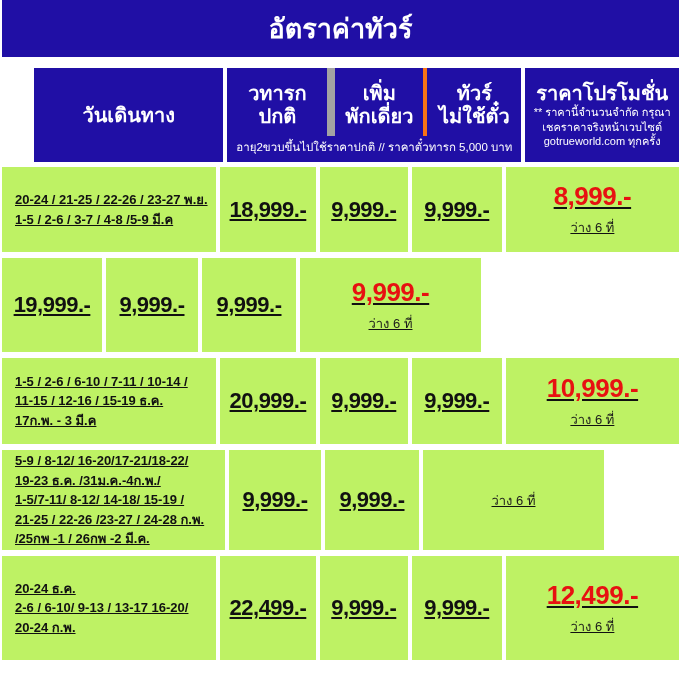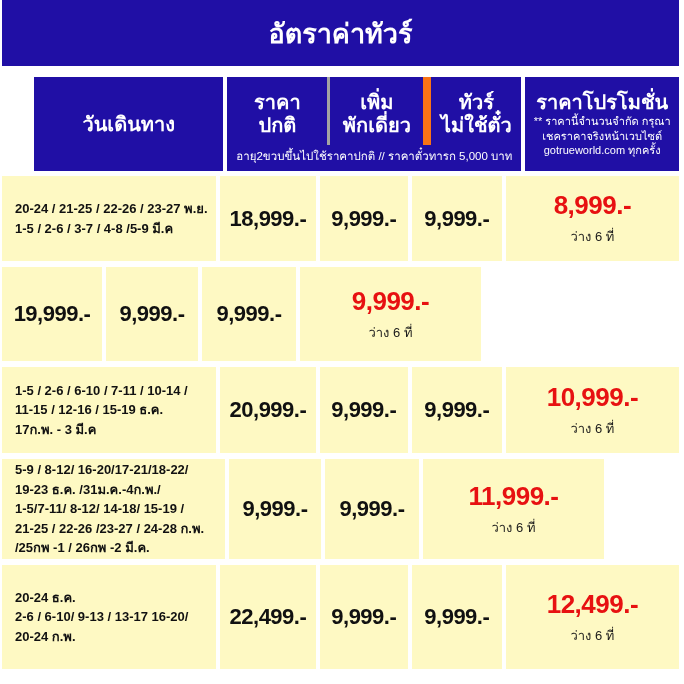--- a/index.html
+++ b/index.html
@@ -1,56 +1,56 @@
 <!DOCTYPE html>
 <html><head>
 <meta charset="utf-8">
 <style>
   * { margin: 0; padding: 0; box-sizing: border-box; }
   html, body { width: 684px; height: 684px; background: #ffffff; }
   body { font-family: "Liberation Sans", "DejaVu Sans", sans-serif; color: #111; }
   .page { width: 684px; height: 684px; padding: 0 5px 0 2px; overflow: hidden; }
 
   .title-bar {
-    height: 66px; background: #200FA5; color: #fff;
+    height: 57px; background: #200FA5; color: #fff;
     display: flex; align-items: center; justify-content: center;
     font-size: 27px; font-weight: bold;
   }
   .gap-title { height: 11px; }
 
   .header-row { display: flex; gap: 4px; height: 94px; }
   .hc { background: #200FA5; color: #fff; }
   .hc-dates {
     width: 200px; display: flex; align-items: center; justify-content: center;
     font-size: 20px; font-weight: bold; margin-left: 32px;
   }
   .hc-mid { width: 294px; display: flex; flex-direction: column; }
   .hc-mid-cols { flex: 1; display: flex; }
   .hc-col {
     display: flex; align-items: center; justify-content: center; text-align: center;
     font-size: 20px; font-weight: bold; line-height: 1.15; white-space: pre-line; padding-top: 6px;
   }
   .hc-col.w1 { width: 100px; }
-  .hc-col.w2 { width: 96px; border-left: 3px solid #a3a3a3; }
-  .hc-col.w3 { width: 98px; border-left: 8px solid #f97316; }
+  .hc-col.w2 { width: 96px; border-left: 8px solid #a3a3a3; }
+  .hc-col.w3 { width: 98px; border-left: 4px solid #f97316; }
   .hc-mid-note {
     text-align: center; font-size: 11.5px; font-weight: normal;
     padding: 2px 1px 6px 1px; white-space: nowrap;
   }
   .hc-promo {
     width: 162px; display: flex; flex-direction: column; align-items: center;
     justify-content: center; text-align: center; padding: 2px 2px;
   }
   .hc-promo .promo-title { font-size: 20px; font-weight: bold; line-height: 1.2; }
   .hc-promo .promo-note { font-size: 11px; line-height: 1.35; }
 
   .gap-header { height: 5px; }
 
   .row { display: flex; gap: 4px; margin-bottom: 6px; }
-  .cell { background: #fef9c3; }
+  .cell { background: #bef264; text-decoration: underline; }
   .c-dates {
     width: 223px; display: flex; flex-direction: column; justify-content: center;
     padding: 4px 2px 4px 13px; font-size: 13px; font-weight: bold;
     line-height: 1.5; white-space: pre-line;
   }
   .c-price {
     display: flex; align-items: center; justify-content: center;
     font-size: 22px; font-weight: bold; letter-spacing: -0.5px;
   }
   .c-price.w1 { width: 100px; }
@@ -74,21 +74,21 @@
 
 <div class="page">
 
   <div class="title-bar">อัตราค่าทัวร์</div>
   <div class="gap-title"></div>
 
   <div class="header-row">
     <div class="hc hc-dates">วันเดินทาง</div>
     <div class="hc hc-mid">
       <div class="hc-mid-cols">
-        <div class="hc-col w1">ราคา
+        <div class="hc-col w1">วทารก
 ปกติ</div>
         <div class="hc-col w2">เพิ่ม
 พักเดี่ยว</div>
         <div class="hc-col w3">ทัวร์
 ไม่ใช้ตั๋ว</div>
       </div>
       <div class="hc-mid-note">อายุ2ขวบขึ้นไปใช้ราคาปกติ  // ราคาตั๋วทารก 5,000 บาท</div>
     </div>
     <div class="hc hc-promo">
       <div class="promo-title">ราคาโปรโมชั่น</div>
@@ -136,21 +136,20 @@
 
   <div class="row r3">
     <div class="cell c-dates">5-9 / 8-12/ 16-20/17-21/18-22/
 19-23 ธ.ค. /31ม.ค.-4ก.พ./
 1-5/7-11/ 8-12/ 14-18/ 15-19 /
 21-25 / 22-26 /23-27 / 24-28 ก.พ.
 /25กพ -1 / 26กพ -2 มี.ค.</div>
     <div class="cell c-price w2">9,999.-</div>
     <div class="cell c-price w3">9,999.-</div>
     <div class="cell c-promo">
-      <div class="promo-price">11,999.-</div>
       <div class="avail">ว่าง 6 ที่</div>
     </div>
   </div>
 
   <div class="row r4">
     <div class="cell c-dates">20-24 ธ.ค.
 2-6 / 6-10/ 9-13 / 13-17 16-20/
 20-24 ก.พ.</div>
     <div class="cell c-price w1">22,499.-</div>
     <div class="cell c-price w2">9,999.-</div>

